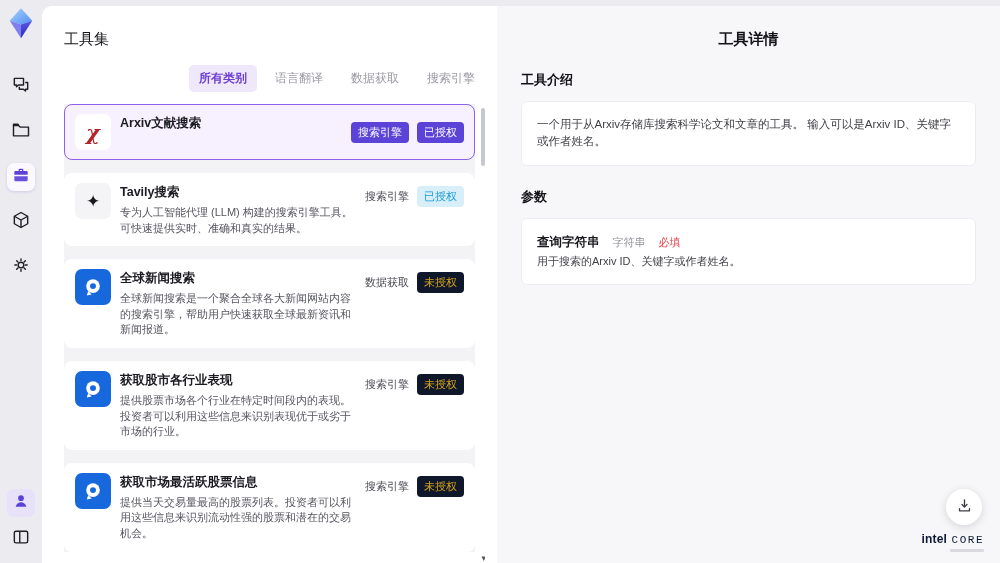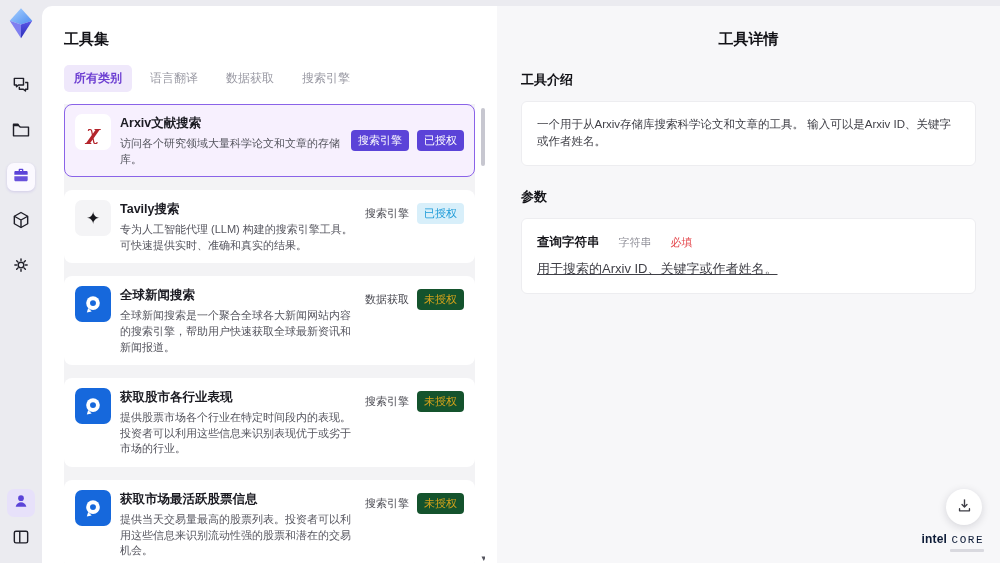--- a/index.html
+++ b/index.html
@@ -26,22 +26,22 @@
   
   .main {
     position:absolute; left:42px; top:6px; right:0; bottom:0;
     background:#ffffff; border-top-left-radius:10px; display:flex; overflow:hidden;
   }
   
   .col-list {
     width:455px; flex:none; padding:16px 12px 0 22px;
     display:flex; flex-direction:column; position:relative;
   }
-  .page-title { font-size:15px; font-weight:bold; margin-top:8px; }
-  .tabs { display:flex; gap:8px; margin-top:16px; }
+  .page-title { font-size:15px; font-weight:normal; margin-top:8px; }
+  .tabs { display:flex; gap:8px; margin-top:16px;justify-content:flex-end; }
   .tab {
     border:none; background:transparent; font-family:inherit;
     font-size:12px; color:#9a9aa4; padding:5px 10px; border-radius:5px; cursor:pointer;
   }
   .tab.active { background:#efe8fb; color:#6d3fd2; font-weight:bold; }
   .list-zone { flex:1; margin-top:12px; position:relative; overflow:hidden; padding-right:10px; }
   .list-stack { background:#f3f3f5; }
   .tool-card {
     background:#fff; border-radius:8px; border:1px solid transparent;
     padding:9px 10px; display:flex; gap:9px; margin-bottom:13px; cursor:pointer;
@@ -55,37 +55,37 @@
   .sparkle { font-size:17px; color:#17171c; line-height:1; }
   .tool-body { flex:1; min-width:0; padding-top:1px; }
   .tool-title { font-size:12.5px; font-weight:bold; color:#1b1b22; }
   .tool-desc { font-size:11px; color:#55555e; line-height:1.42; margin-top:4px; }
   .tool-tags { flex:none; display:flex; gap:8px; align-items:center; align-self:flex-start; margin-top:3px; }
   .tool-card.selected .tool-tags { align-self:center; margin-top:0; }
   .tag { font-size:11px; border-radius:4px; padding:3px 7px; white-space:nowrap; }
   .tag.solid { background:#5b43d8; color:#fff; }
   .tag.plain { background:transparent; color:#4a4a52; padding:3px 0; }
   .tag.auth-ok { background:#d8effa; color:#1d9bd8; }
-  .tag.auth-no { background:#14532d; color:#d6a31a; }
+  .tag.auth-no { background:#0f172a; color:#d6a31a; }
   .vscroll { position:absolute; right:0; top:2px; bottom:14px; width:4px; }
   .vscroll .thumb { position:absolute; top:2px; right:0; width:4px; height:58px; background:#c7c7d0; border-radius:2px; }
   .scroll-caret { position:absolute; right:-1px; bottom:0; font-size:9px; color:#55555e; line-height:1; }
   
   .col-detail { flex:1; background:#f7f7f9; padding:17px 24px; position:relative; }
   .detail-title { font-size:15px; font-weight:bold; margin-top:7px;text-align:center; }
   .section-h { font-size:13px; font-weight:bold; margin-top:22px; }
   .panel-box {
     background:#fff; border:1px solid #ededf0; border-radius:6px;
     margin-top:12px; padding:14px 15px; font-size:11.5px; color:#3f3f46; line-height:1.5;
   }
-  .param-line { display:flex; align-items:baseline; gap:19px; }
+  .param-line { display:flex; align-items:baseline; gap:13px; }
   .param-name { font-size:12.5px; font-weight:bold; color:#17171c; }
   .param-type { font-size:11px; color:#8e8e97; }
   .param-req { font-size:11px; color:#e5484d; }
-  .param-desc { font-size:13px; color:#3f3f46; margin-top:8px;text-decoration:underline; }
+  .param-desc { font-size:11px; color:#3f3f46; margin-top:2px; }
   .fab {
     position:absolute; right:18px; bottom:38px; width:36px; height:36px; border-radius:50%;
     background:#fff; border:none; box-shadow:0 2px 8px rgba(20,20,40,.15);
     display:flex; align-items:center; justify-content:center; cursor:pointer;
   }
   .fab svg { width:17px; height:17px; }
   .brand { position:absolute; right:16px; bottom:11px; text-align:right; color:#0c1a36; }
   .brand .b1 { font-size:12px; font-weight:bold; letter-spacing:.2px; }
   .brand .b2 { font-size:11px; font-weight:normal; letter-spacing:1.5px; text-transform:uppercase;font-family:Liberation Mono, monospace; }
   .brand .sub { height:3px; width:34px; background:#d9d9df; margin:2px 0 0 auto; border-radius:1px; }
@@ -184,21 +184,20 @@
         <button class="tab">搜索引擎</button>
       </div>
     <div class="list-zone">
       <div class="list-stack">
           <div class="tool-card selected">
     <div class="tool-icon" style="background: rgb(255, 255, 255);">
               <span class="chi">χ</span>
             </div>
     <div class="tool-body">
       <div class="tool-title">Arxiv文献搜索</div>
-      <div class="tool-desc">访问各个研究领域大量科学论文和文章的存储库。</div>
     </div>
     <div class="tool-tags">
       <span class="tag solid">搜索引擎</span>
       <span class="tag solid">已授权</span>
     </div>
   </div>
           <div class="tool-card">
     <div class="tool-icon" style="background: rgb(244, 244, 246);">
               <span class="sparkle">✦</span>
             </div>

